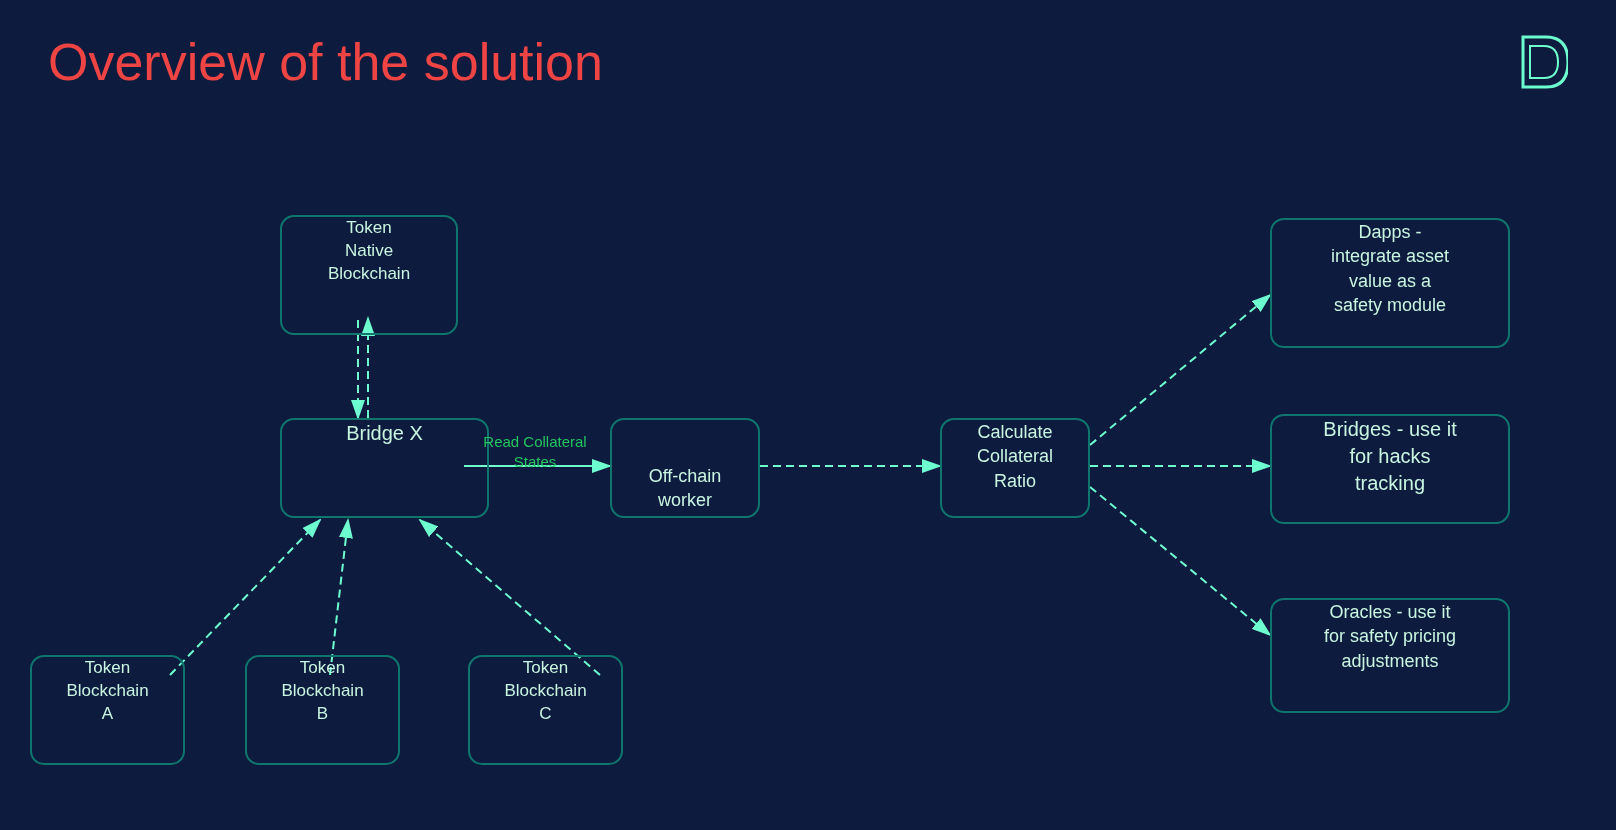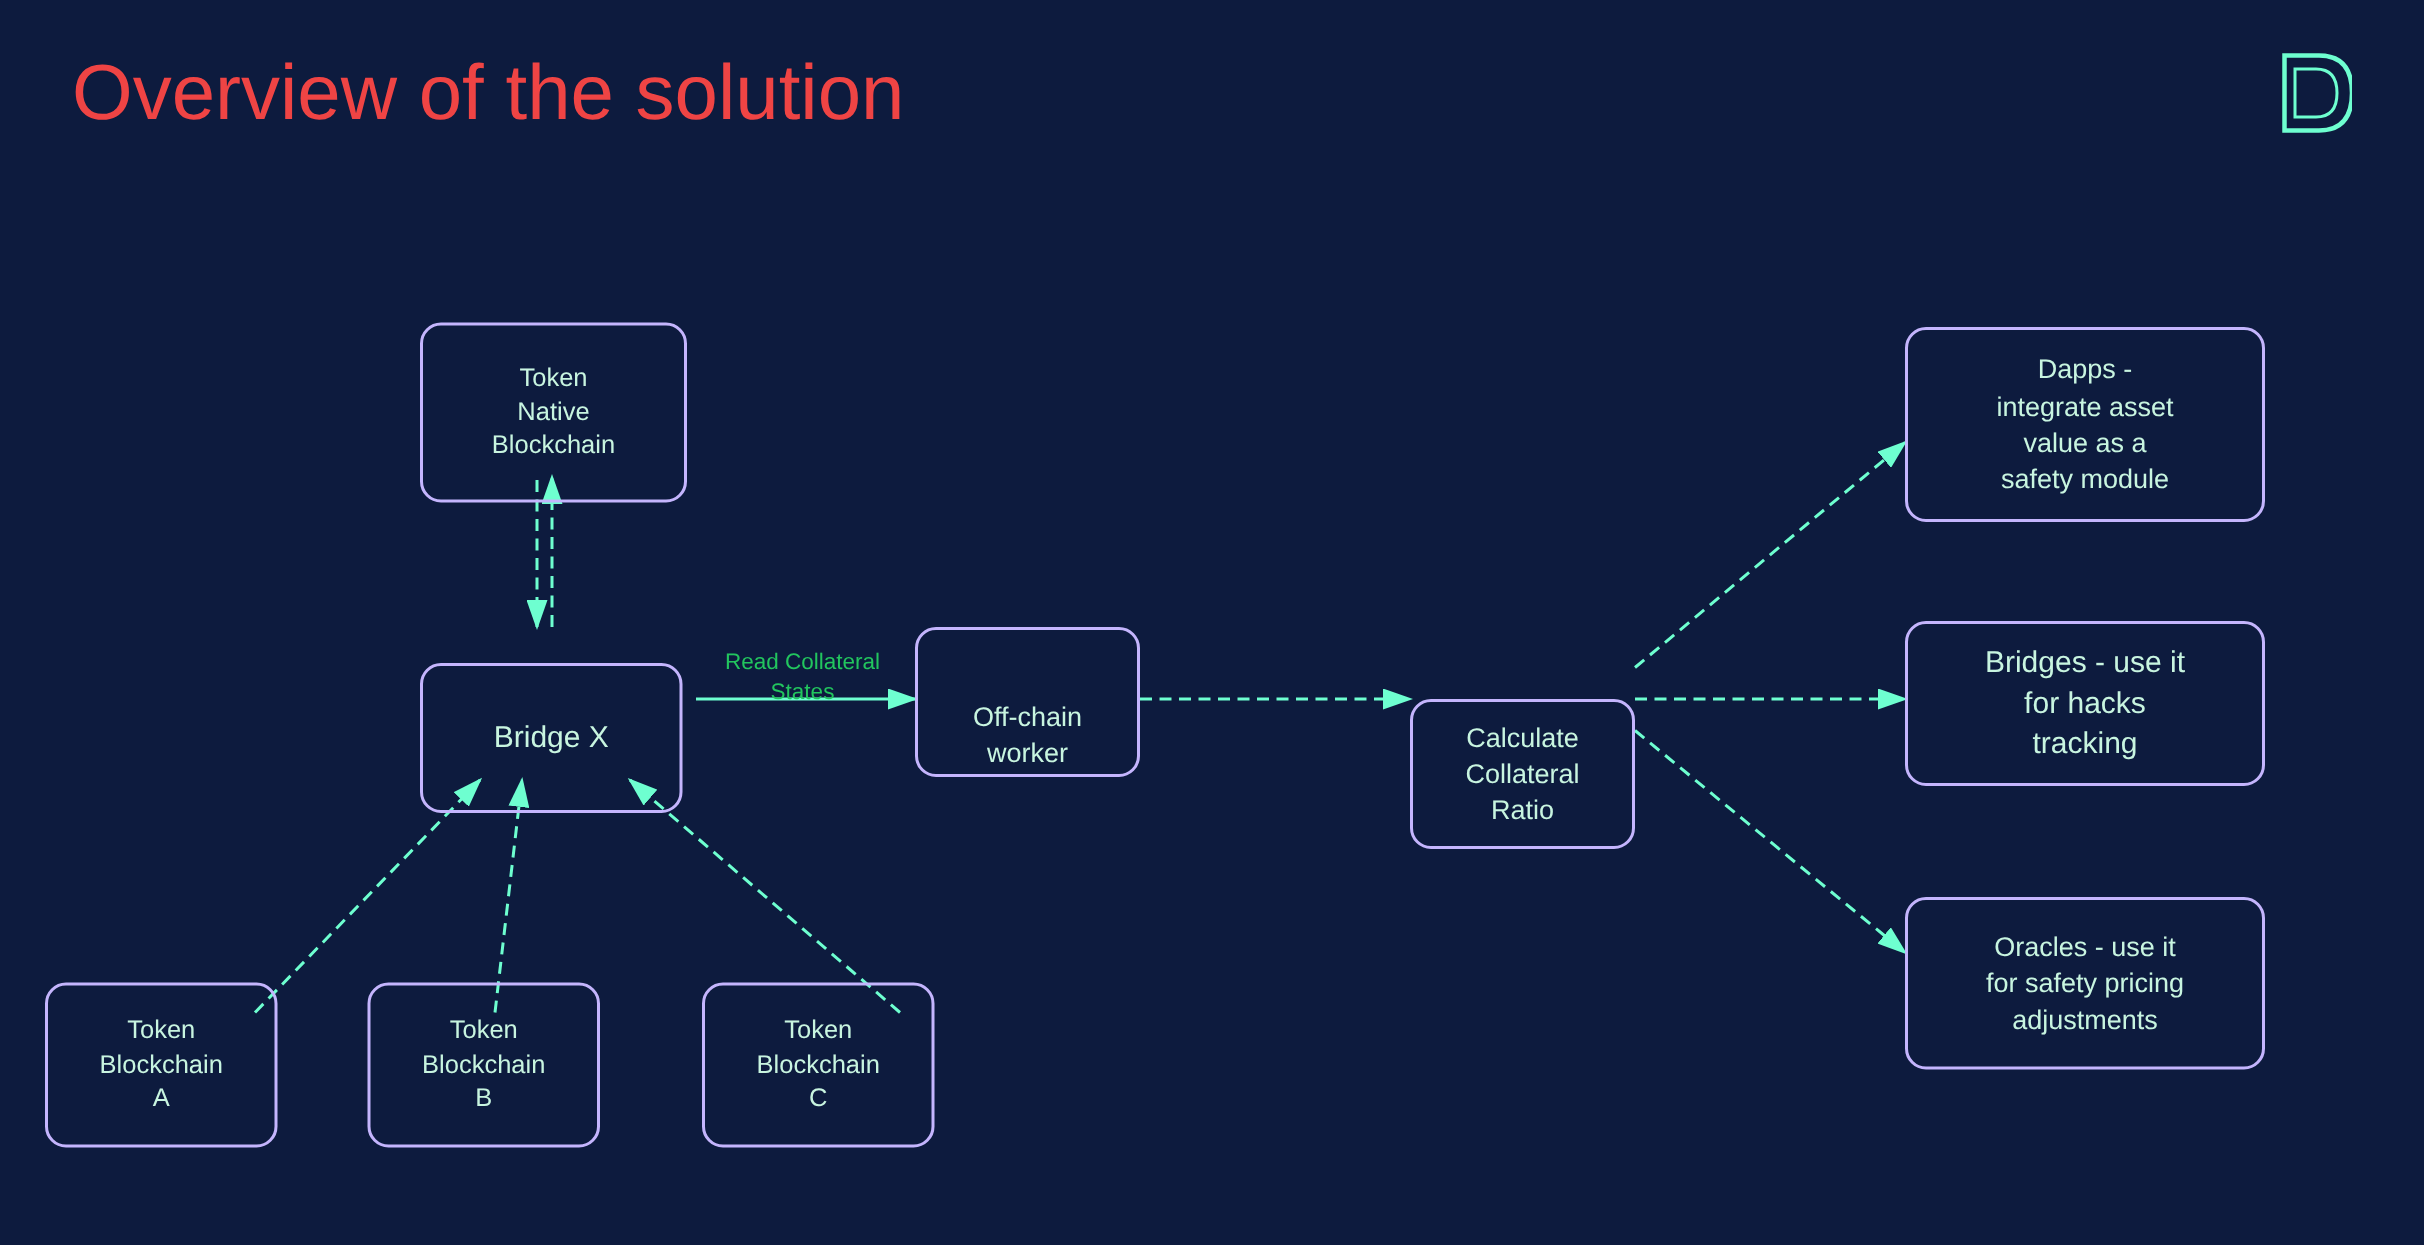--- a/index.html
+++ b/index.html
@@ -26,25 +26,24 @@
       position: absolute;
       top: 32px;
       right: 48px;
       width: 50px;
       height: 60px;
     }
 
     
     .box {
       position: absolute;
-      border: 2px solid #c4b5fd;
+      border: 2px solid #0f766e;
       border-radius: 14px;
       color: #c8f5e0;
       display: flex;
-      align-items: center;
       justify-content: center;
       text-align: center;
       font-size: 18px;
       line-height: 1.35;
       background: transparent;
     }
 
     
     .arrows-svg {
       position: absolute;
@@ -100,30 +99,30 @@
 
   <line x1="600" y1="675" x2="420" y2="520" stroke="#6effd0" stroke-width="2" stroke-dasharray="8,5" marker-end="url(#arrow)"></line>
 </svg>
 
 <div class="box" style="left:280px; top:215px; width:178px; height:120px; font-size:17px;">
   <span style="white-space:pre-line;">Token
 Native
 Blockchain</span>
 </div>
 
-<div class="box" style="left:280px; top:418px; width:175px; height:100px; font-size:20px; font-weight:500;margin-top:24px;">
+<div class="box" style="left:280px; top:418px; width:209px; height:100px; font-size:20px; font-weight:500;">
   <span>Bridge X</span>
 </div>
 
 <div class="box" style="left:610px; top:418px; width:150px; height:100px; font-size:18px;">
   <span style="white-space:pre-line;margin-top:44px;">Off-chain
 worker</span>
 </div>
 
-<div class="box" style="left:940px; top:418px; width:150px; height:100px; font-size:18px;margin-top:48px;">
+<div class="box" style="left:940px; top:418px; width:150px; height:100px; font-size:18px;">
   <span style="white-space:pre-line;">Calculate
 Collateral
 Ratio</span>
 </div>
 
 <div class="box" style="left:30px; top:655px; width:155px; height:110px; font-size:17px;">
   <span style="white-space:pre-line;">Token
 Blockchain
 A</span>
 </div>

